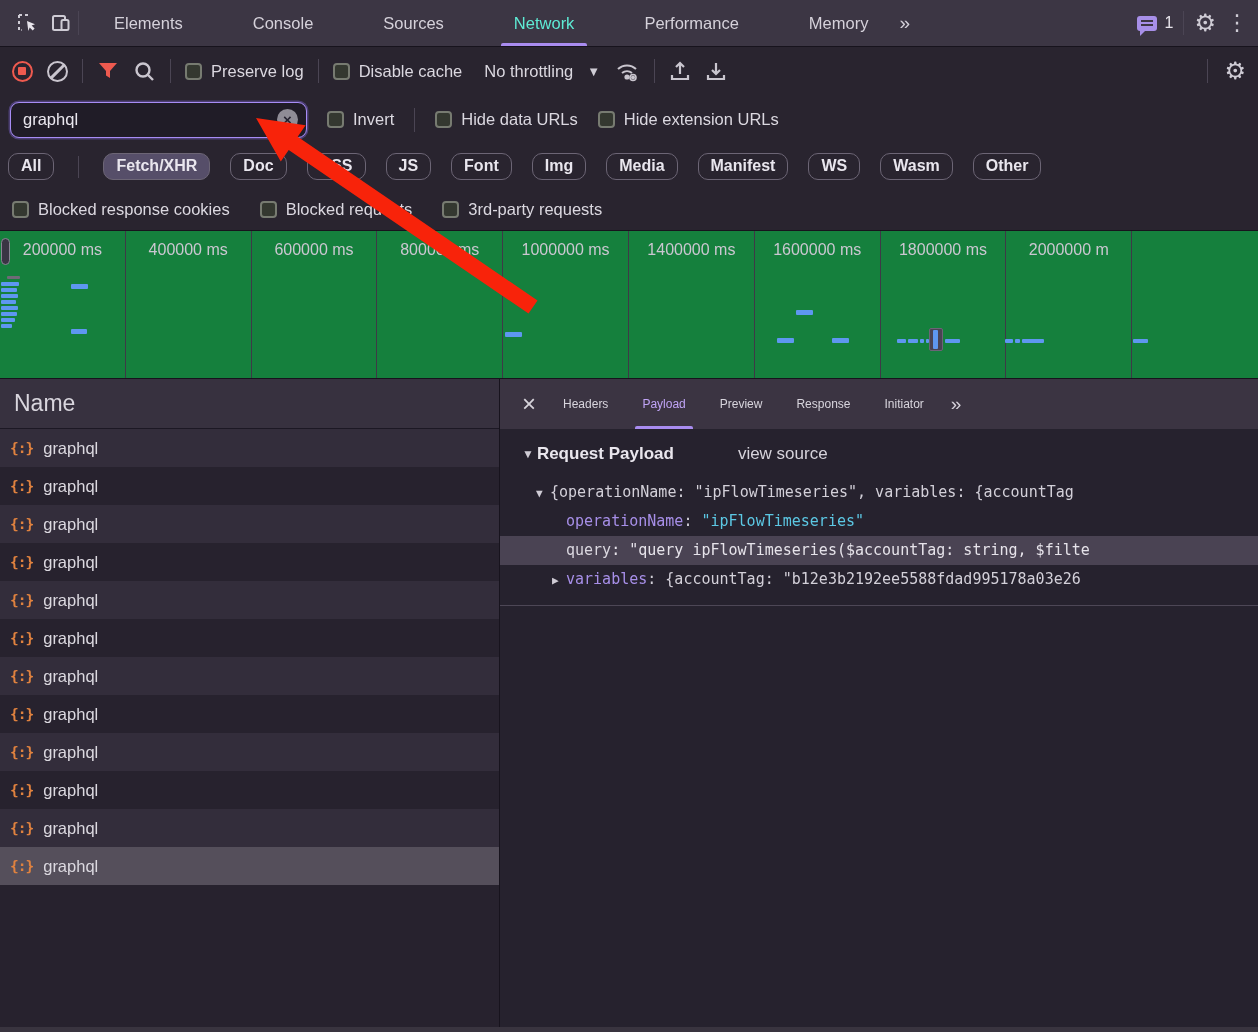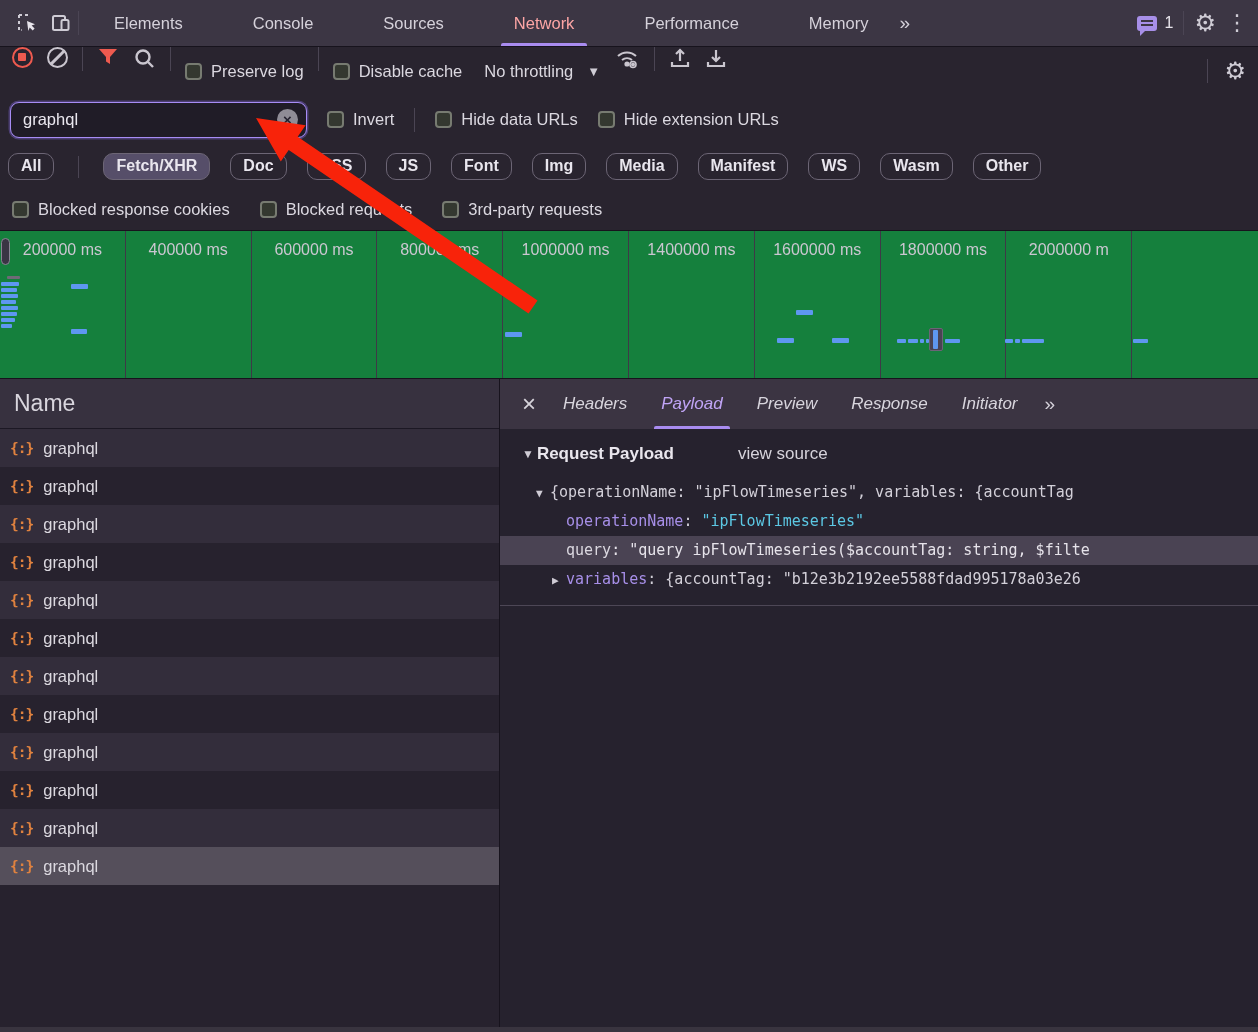--- a/index.html
+++ b/index.html
@@ -6,33 +6,33 @@
   html,body { width:1258px; height:1032px; overflow:hidden; }
   body { font-family:"Liberation Sans", sans-serif; background:#26212d; color:#d8d5dd; position:relative; }
   .hstack { display:flex; align-items:center; }
   .vdiv { width:1px; height:24px; background:#4b4554; flex:0 0 1px; }
 
   
   #tabbar { height:47px; background:#3c3644; border-bottom:1px solid #17131d; display:flex; align-items:center; padding:0 10px; }
   #tabbar .iconbtn { width:34px; height:34px; display:flex; align-items:center; justify-content:center; cursor:pointer; }
   #tabbar .tabs { display:flex; height:100%; margin-left:14px;gap:28px; }
   .main-tab { padding:0 21px; height:100%; display:flex; align-items:center; font-size:16.5px; color:#d5d1da; cursor:pointer; position:relative; }
-  .main-tab.sel { color:#fca5a5; }
+  .main-tab.sel { color:#5eead4; }
   .main-tab.sel::after { content:""; position:absolute; left:8px; right:8px; bottom:0; height:3px; background:#a98cf0; border-radius:2px 2px 0 0; }
   .more-chev { color:#d5d1da; font-size:19px; padding:0 10px; letter-spacing:-2px; cursor:pointer; }
   #tabbar-right { margin-left:auto; display:flex; align-items:center; gap:10px; }
   .bubble { width:20px; height:15px; background:#a78fe8; border-radius:3px; position:relative; }
   .bubble::after { content:""; position:absolute; left:3px; bottom:-5px; border:3px solid transparent; border-top-color:#a78fe8; border-left-color:#a78fe8; }
   .bubble i { position:absolute; left:4px; right:4px; top:4px; height:2px; background:#3c3644; }
   .bubble i + i { top:8px; }
   .count { font-size:16px; color:#e7e4eb; }
   .glyph { font-size:21px; color:#cfccd5; cursor:pointer; line-height:1; }
 
   
-  #toolbar { height:48px; background:#29242f; display:flex; gap:14px; padding:0 12px; }
+  #toolbar { height:48px; background:#29242f; display:flex; align-items:center; gap:14px; padding:0 12px; }
   .rec { width:21px; height:21px; border:2.5px solid #ee5a4f; border-radius:50%; position:relative; cursor:pointer; flex:0 0 auto; }
   .rec::after { content:""; position:absolute; left:4px; top:4px; width:8px; height:8px; background:#ee5a4f; border-radius:1px; }
   .noslash { width:21px; height:21px; border:2.5px solid #c9c5ce; border-radius:50%; position:relative; cursor:pointer; flex:0 0 auto; }
   .noslash::after { content:""; position:absolute; left:-1px; top:7px; width:19px; height:2.5px; background:#c9c5ce; transform:rotate(-45deg); }
   .cb { width:17px; height:17px; border:2px solid #777b71; border-radius:4px; background:#343830; flex:0 0 auto; cursor:pointer; }
   .cb-lab { font-size:16.5px; color:#dbd8e0; margin-left:9px; white-space:nowrap; }
   .ck { display:flex; align-items:center; cursor:pointer; }
   .ddl { font-size:16.5px; color:#dbd8e0; }
   .dd-arrow { font-size:13px; color:#cfccd5; margin-left:14px; }
   svg.tool { display:block; }
@@ -67,21 +67,21 @@
   #name-header { height:50px; background:#37313f; border-bottom:1px solid #1c1824; display:flex; align-items:center; padding-left:14px; font-size:23px; color:#d9d6de; }
   .req-row { height:38px; display:flex; align-items:center; padding-left:10px; gap:10px; font-size:16.5px; color:#dcd9e0; cursor:pointer; }
   .req-row.odd { background:#332d3b; }
   .req-row.even { background:#27222e; }
   .req-row.sel { background:#554f5b; }
   .fetch-ic { font-family:"DejaVu Sans Mono",monospace; font-size:14.5px; font-weight:bold; color:#e0823f; letter-spacing:-1px; }
 
   #right { flex:1; background:#26222e; display:flex; flex-direction:column; overflow:hidden; }
   #detail-tabs { height:50px; background:#3b3442; display:flex; align-items:center; padding:0 12px; flex:0 0 50px; }
   #detail-close { font-size:24px; color:#d6d3da; padding:0 10px; cursor:pointer; line-height:1; }
-  .dtab { padding:0 17px; height:100%; display:flex; align-items:center; font-size:17px; color:#d8d5dd; cursor:pointer; position:relative;font-style:italic; }
+  .dtab { padding:0 17px; height:100%; display:flex; align-items:center; font-size:12px; color:#d8d5dd; cursor:pointer; position:relative; }
   .dtab.sel { color:#c0a4f6; }
   .dtab.sel::after { content:""; position:absolute; left:10px; right:10px; bottom:0; height:3px; background:#a98cf0; border-radius:2px 2px 0 0; }
 
   #payload { padding-top:15px; font-size:15px; }
   #payload-head { display:flex; align-items:center; padding-left:22px; }
   #payload-head .tri { font-size:12px; color:#cfccd5; margin-right:3px; }
   #payload-title { font-size:17px; font-weight:bold; color:#e9e6ed; }
   #view-source { font-size:17px; color:#d6d3db; margin-left:64px; cursor:pointer; }
   #tree { margin-top:14px; font-family:"DejaVu Sans Mono",monospace; font-size:15px; }
   .tline { height:29px; line-height:29px; white-space:nowrap; overflow:hidden; }

